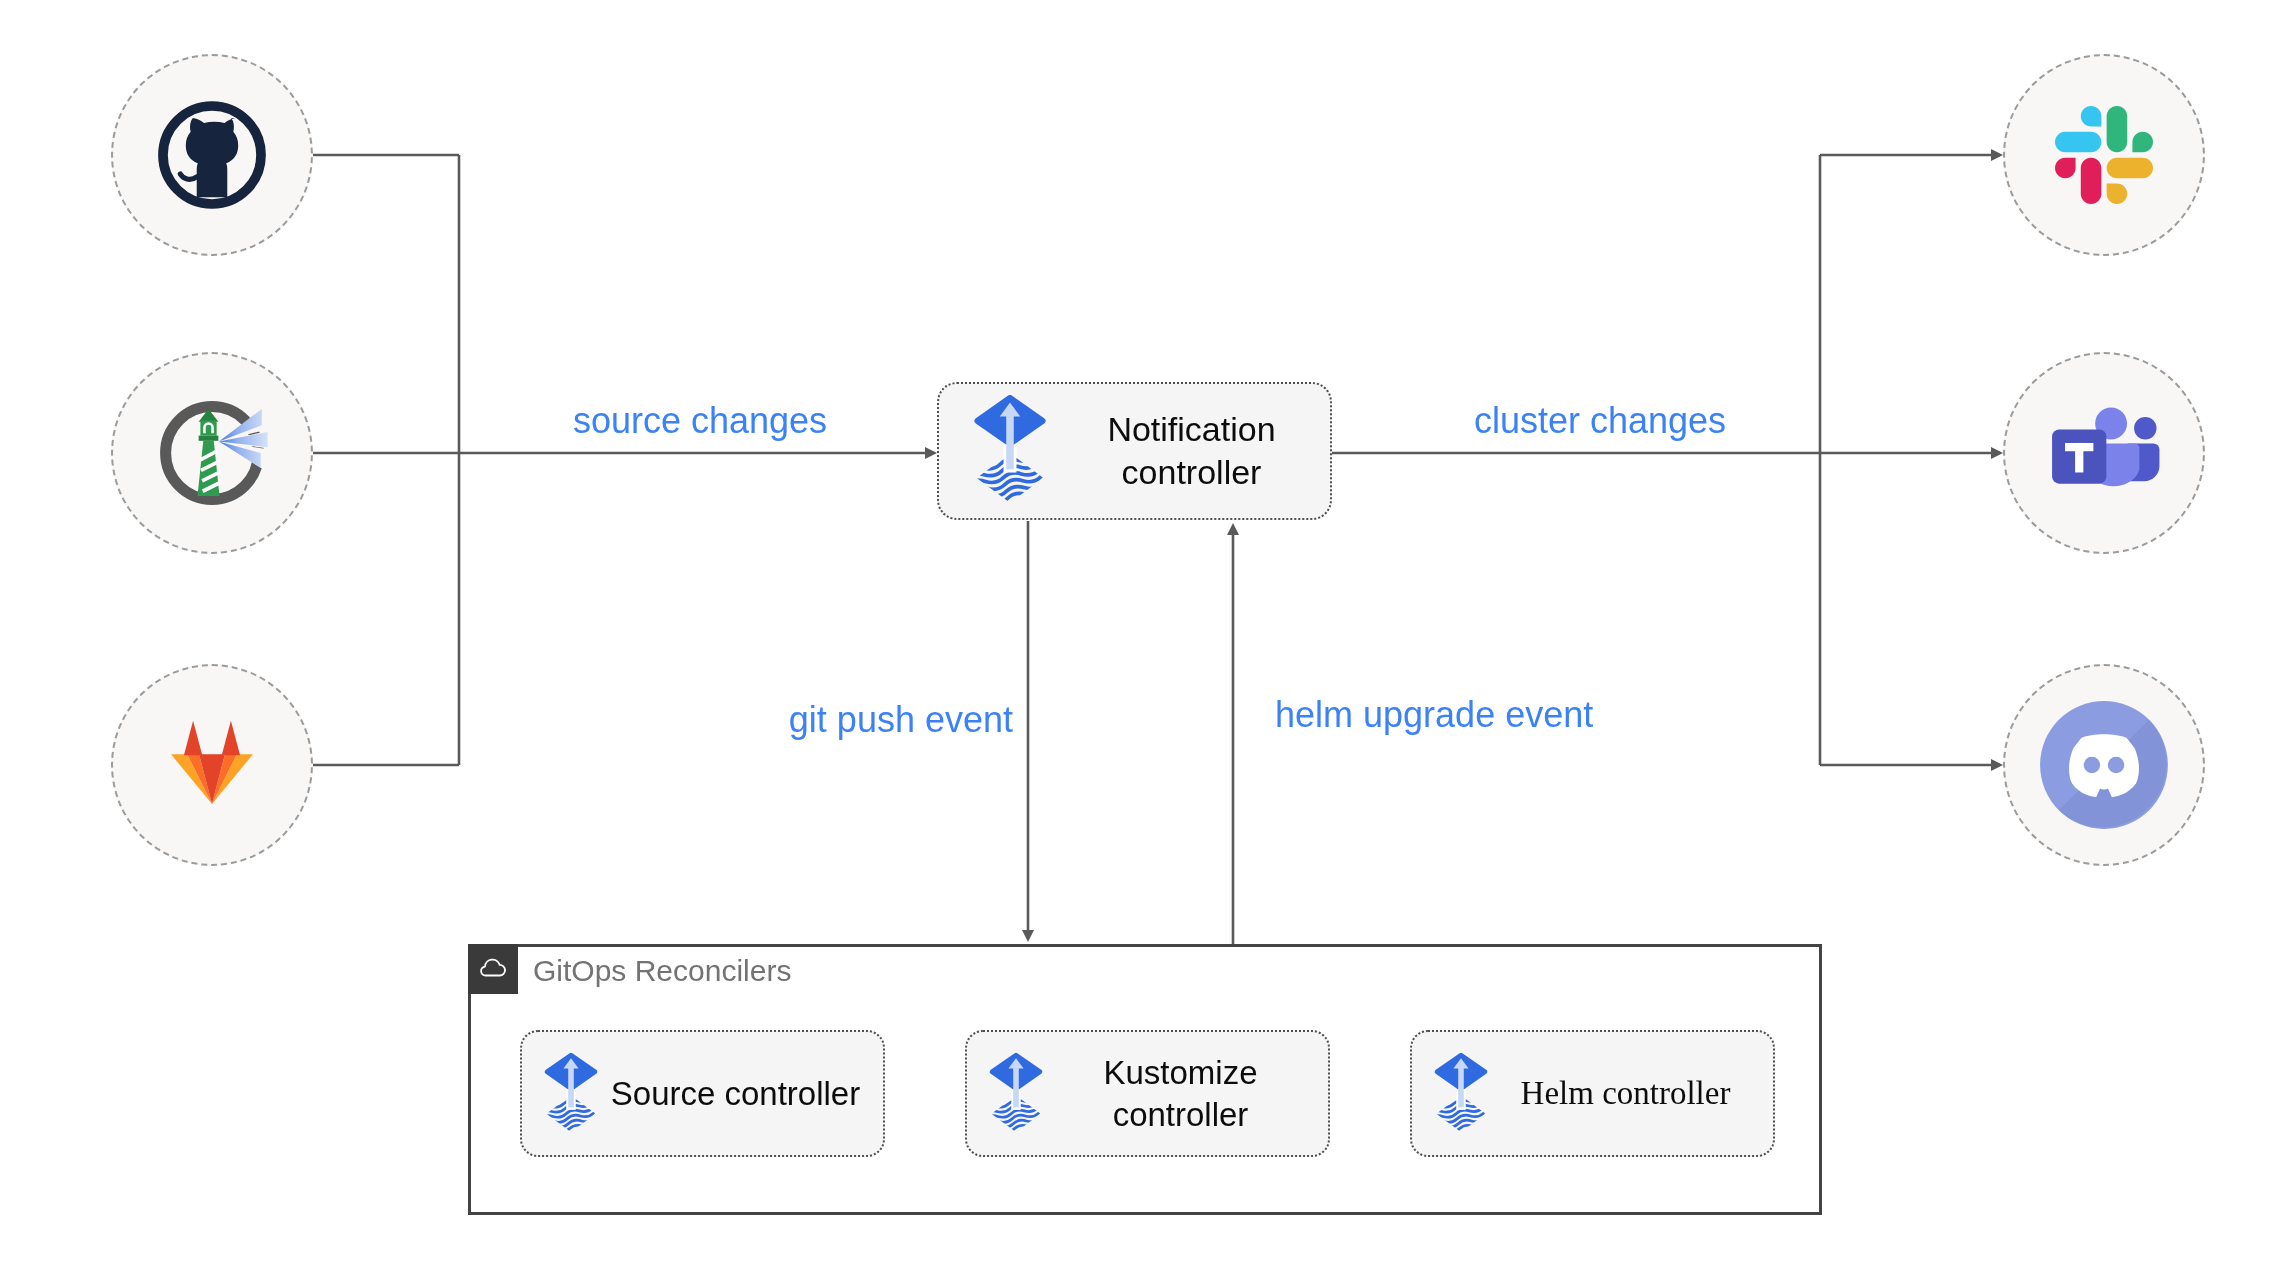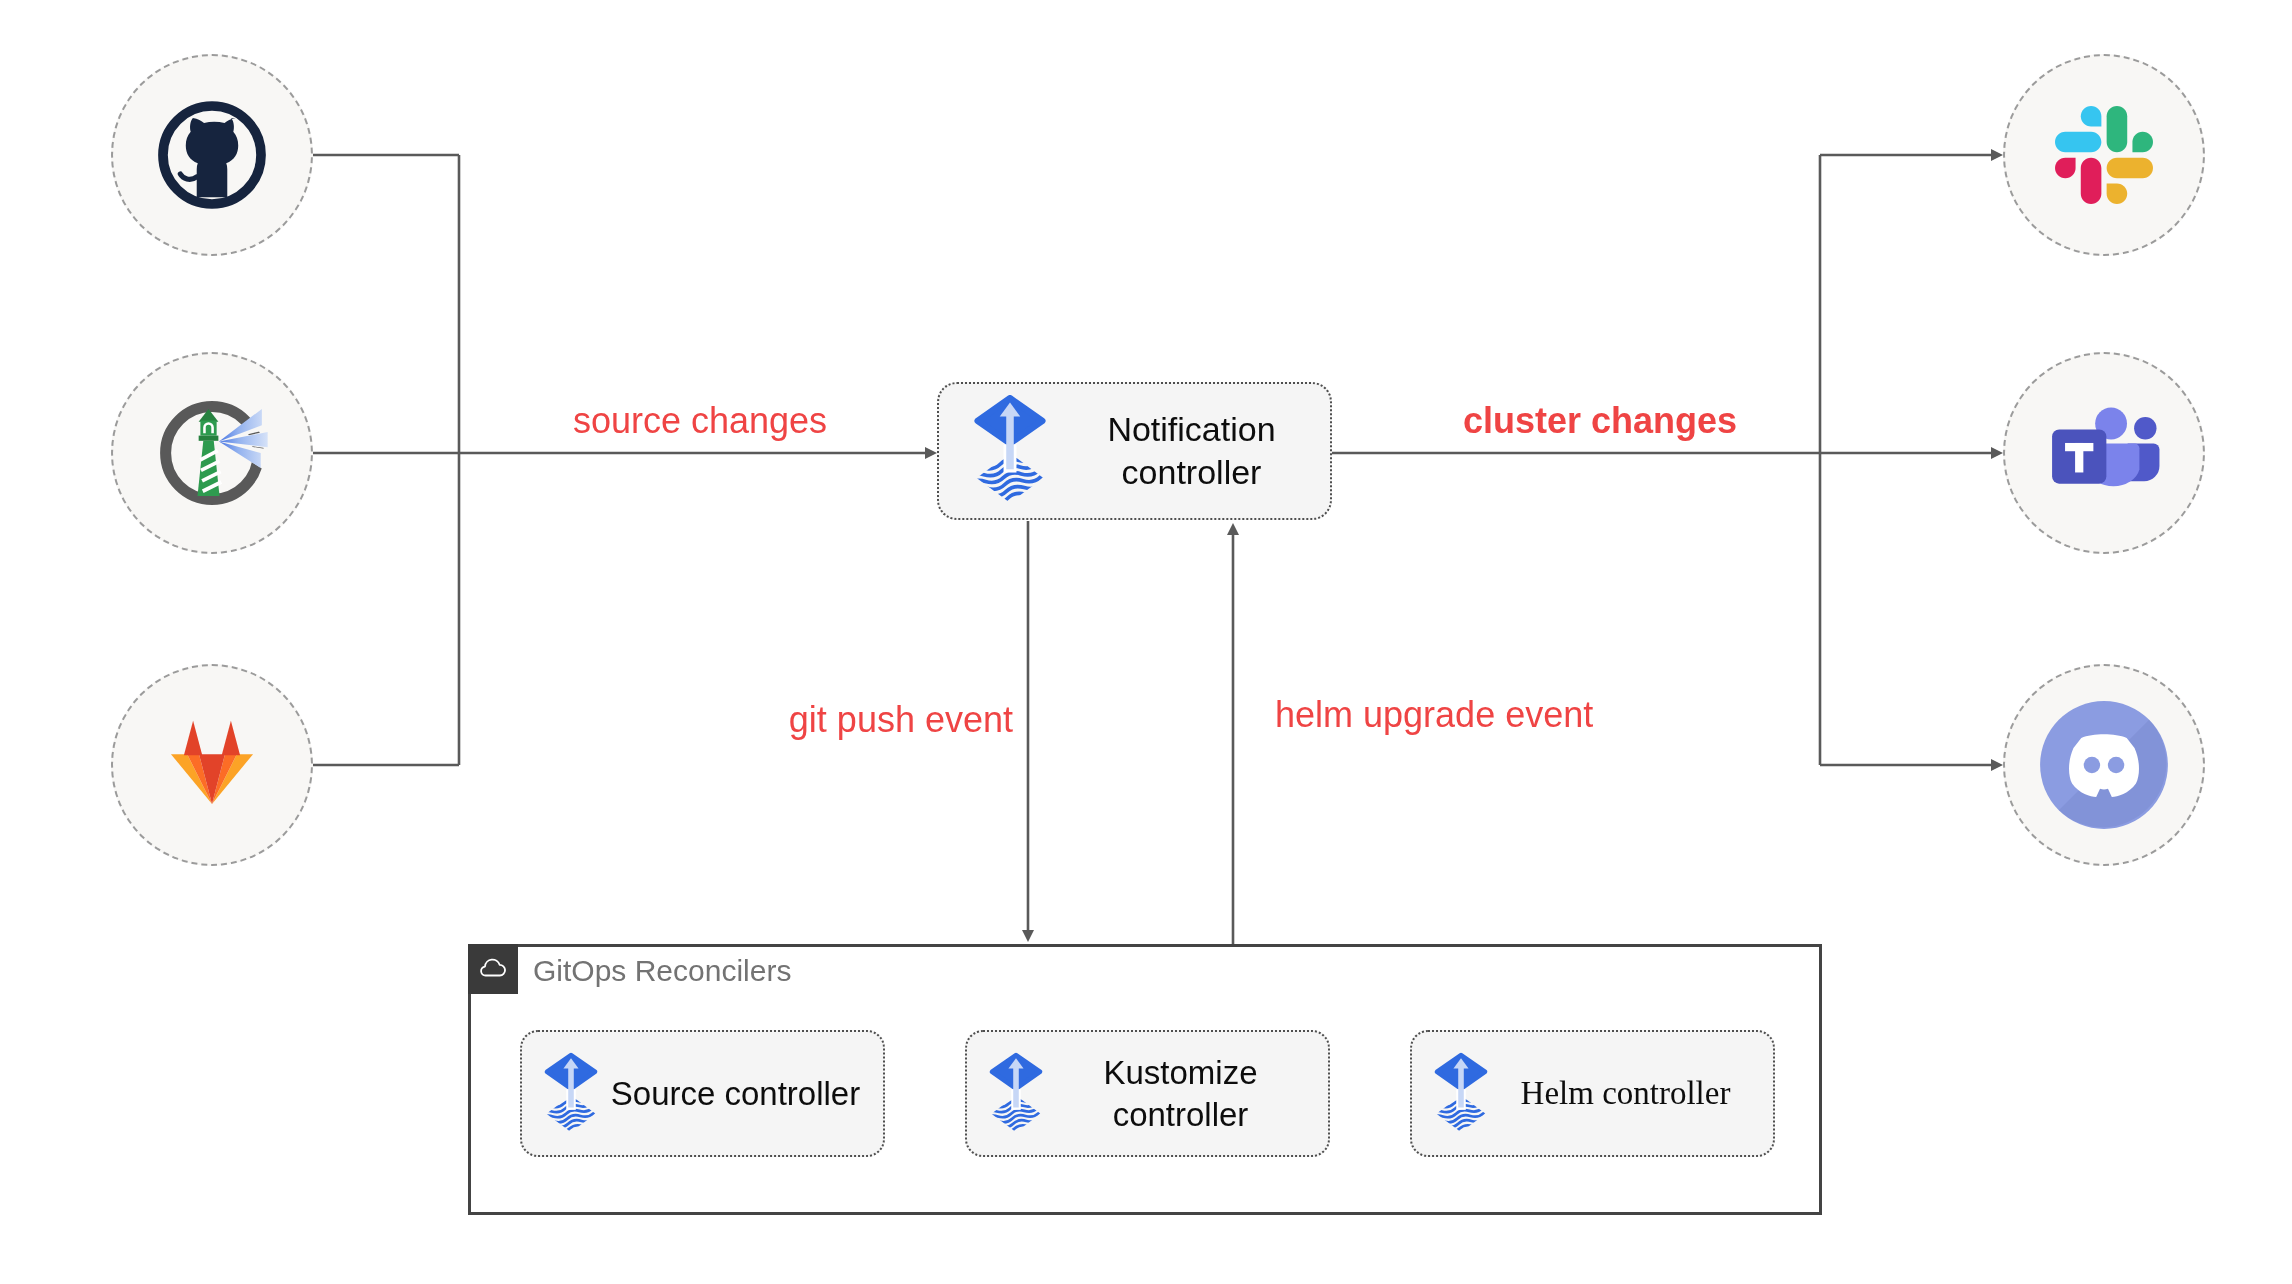--- a/index.html
+++ b/index.html
@@ -8,21 +8,21 @@
   #wires{position:absolute;left:0;top:0;width:2292px;height:1284px;}
 
   .endpoint{position:absolute;border-radius:50%;background:#f8f7f5;border:2.5px dashed #9b9b9b;
             display:flex;align-items:center;justify-content:center;box-sizing:border-box;}
 
   .node{position:absolute;background:#f5f5f5;border:2.5px dotted #4f4f4f;border-radius:20px;
         display:flex;align-items:center;box-sizing:border-box;padding:0 18px 0 34px;}
   .node .flux-slot{flex:0 0 auto;display:flex;align-items:center;justify-content:center;}
   .node .node-label{flex:1;text-align:center;font-size:34px;line-height:1.26;color:#0d0d0d;}
 
-  .edge-label{position:absolute;font-size:36px;color:#ef4444;white-space:nowrap;}
+  .edge-label{position:absolute;font-size:36px;color:#3b82f6;white-space:nowrap;}
 
   #reconcilers{position:absolute;left:468px;top:944px;width:1354px;height:271px;
                border:3px solid #444;background:#fff;box-sizing:border-box;}
   #reconcilers-badge{position:absolute;left:-3px;top:-3px;width:50px;height:50px;background:#3a3a3a;
                display:flex;align-items:center;justify-content:center;}
   #reconcilers-title{position:absolute;left:62px;top:7px;font-size:30px;color:#737373;white-space:nowrap;}
 
   .mini-node{position:absolute;top:1030px;width:365px;height:127px;border-radius:18px;padding:0 10px 0 22px;}
   .mini-node .node-label{font-size:33px;}
 </style>
@@ -130,21 +130,21 @@
     </g>
     <rect x="28" y="46" width="12" height="26" fill="#ffffff"></rect>
     <rect x="30.5" y="17" width="7" height="52" fill="#c7d7f6"></rect>
     <path d="M34 7 L24.5 20 L43.5 20 Z" fill="#c7d7f6"></path>
   </svg>
 </span>
     <span class="node-label">Notification controller</span>
   </div>
 
   <div class="edge-label" style="left:700px;top:442px;transform:translate(-50%,-100%);">source changes</div>
-  <div class="edge-label" style="left:1600px;top:442px;transform:translate(-50%,-100%);font-weight:bold;">cluster changes</div>
+  <div class="edge-label" style="left:1600px;top:442px;transform:translate(-50%,-100%);">cluster changes</div>
   <div class="edge-label" style="left:1013px;top:720px;transform:translate(-100%,-50%);">git push event</div>
   <div class="edge-label" style="left:1275px;top:715px;transform:translate(0,-50%);">helm upgrade event</div>
 
   <div class="endpoint" style="left:2003px;top:54px;width:202px;height:202px;">
     <svg viewBox="0 0 122.8 122.8" width="98" height="98">
       <path d="M25.8 77.6c0 7.1-5.8 12.9-12.9 12.9S0 84.7 0 77.6s5.8-12.9 12.9-12.9h12.9v12.9z" fill="#e01e5a"></path>
       <path d="M32.3 77.6c0-7.1 5.8-12.9 12.9-12.9s12.9 5.8 12.9 12.9v32.3c0 7.1-5.8 12.9-12.9 12.9s-12.9-5.8-12.9-12.9V77.6z" fill="#e01e5a"></path>
       <path d="M45.2 25.8c-7.1 0-12.9-5.8-12.9-12.9S38.1 0 45.2 0s12.9 5.8 12.9 12.9v12.9H45.2z" fill="#36c5f0"></path>
       <path d="M45.2 32.3c7.1 0 12.9 5.8 12.9 12.9s-5.8 12.9-12.9 12.9H12.9C5.8 58.1 0 52.3 0 45.2s5.8-12.9 12.9-12.9h32.3z" fill="#36c5f0"></path>
       <path d="M97 45.2c0-7.1 5.8-12.9 12.9-12.9s12.9 5.8 12.9 12.9-5.8 12.9-12.9 12.9H97V45.2z" fill="#2eb67d"></path>

